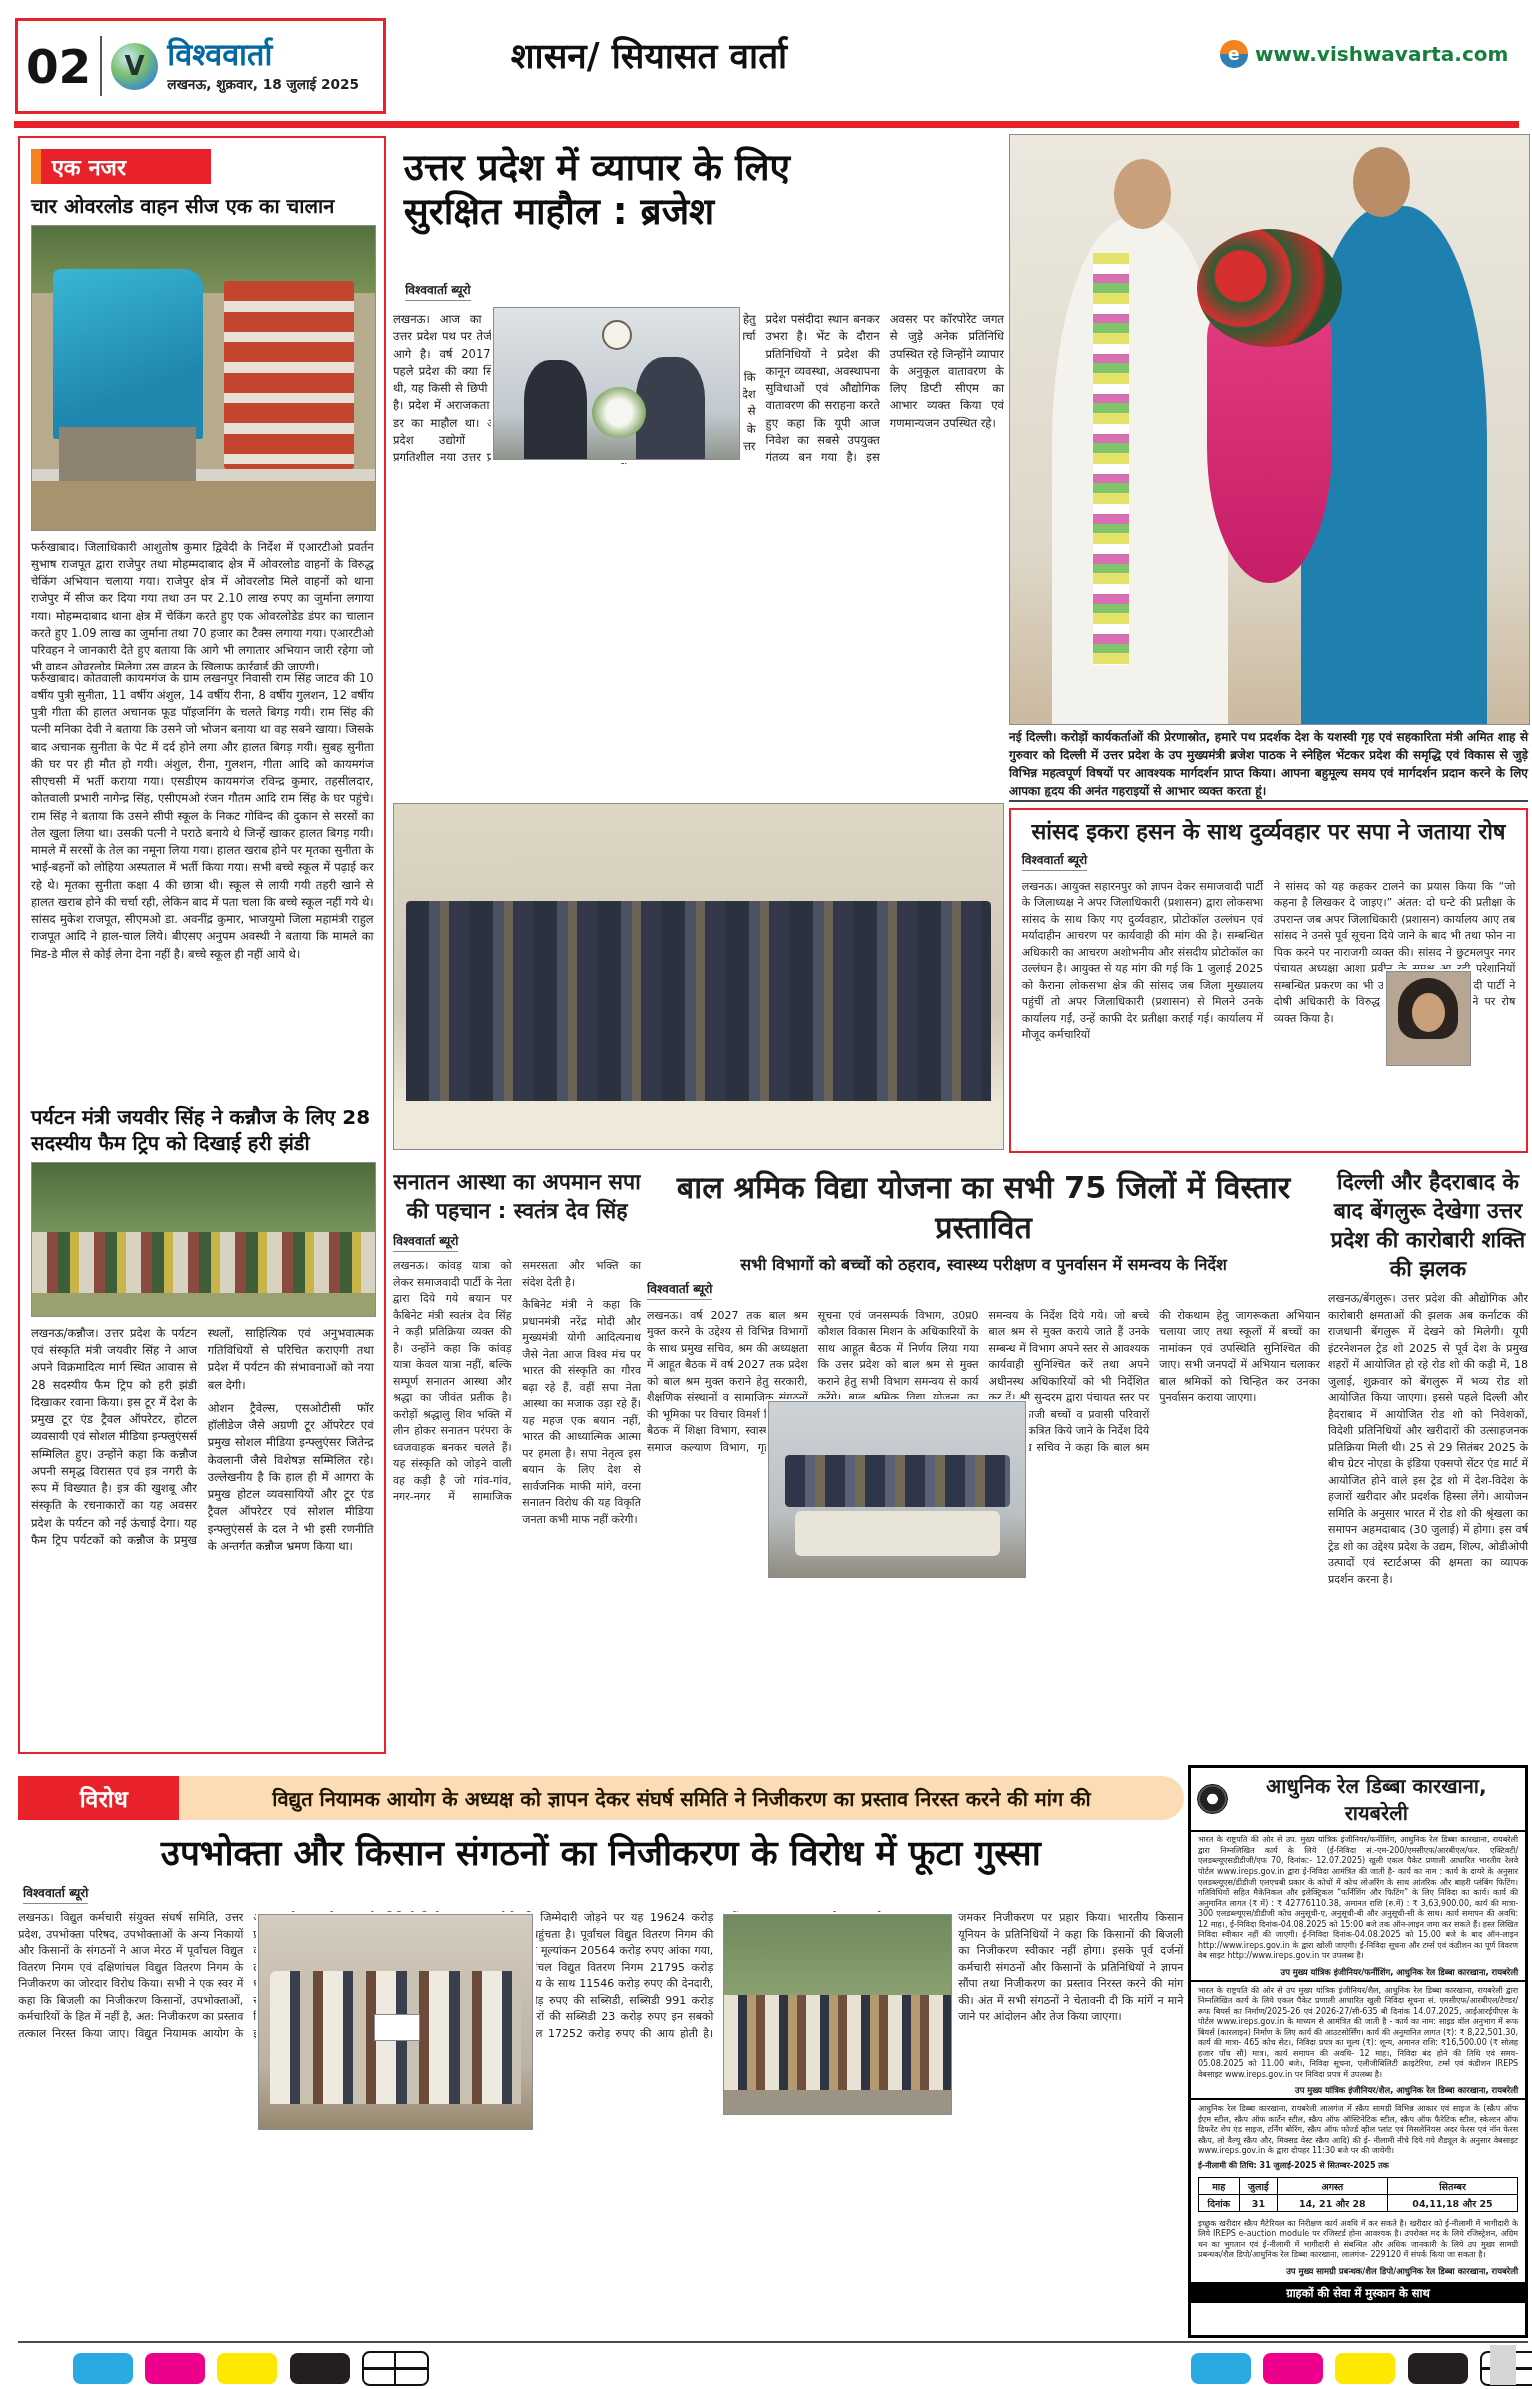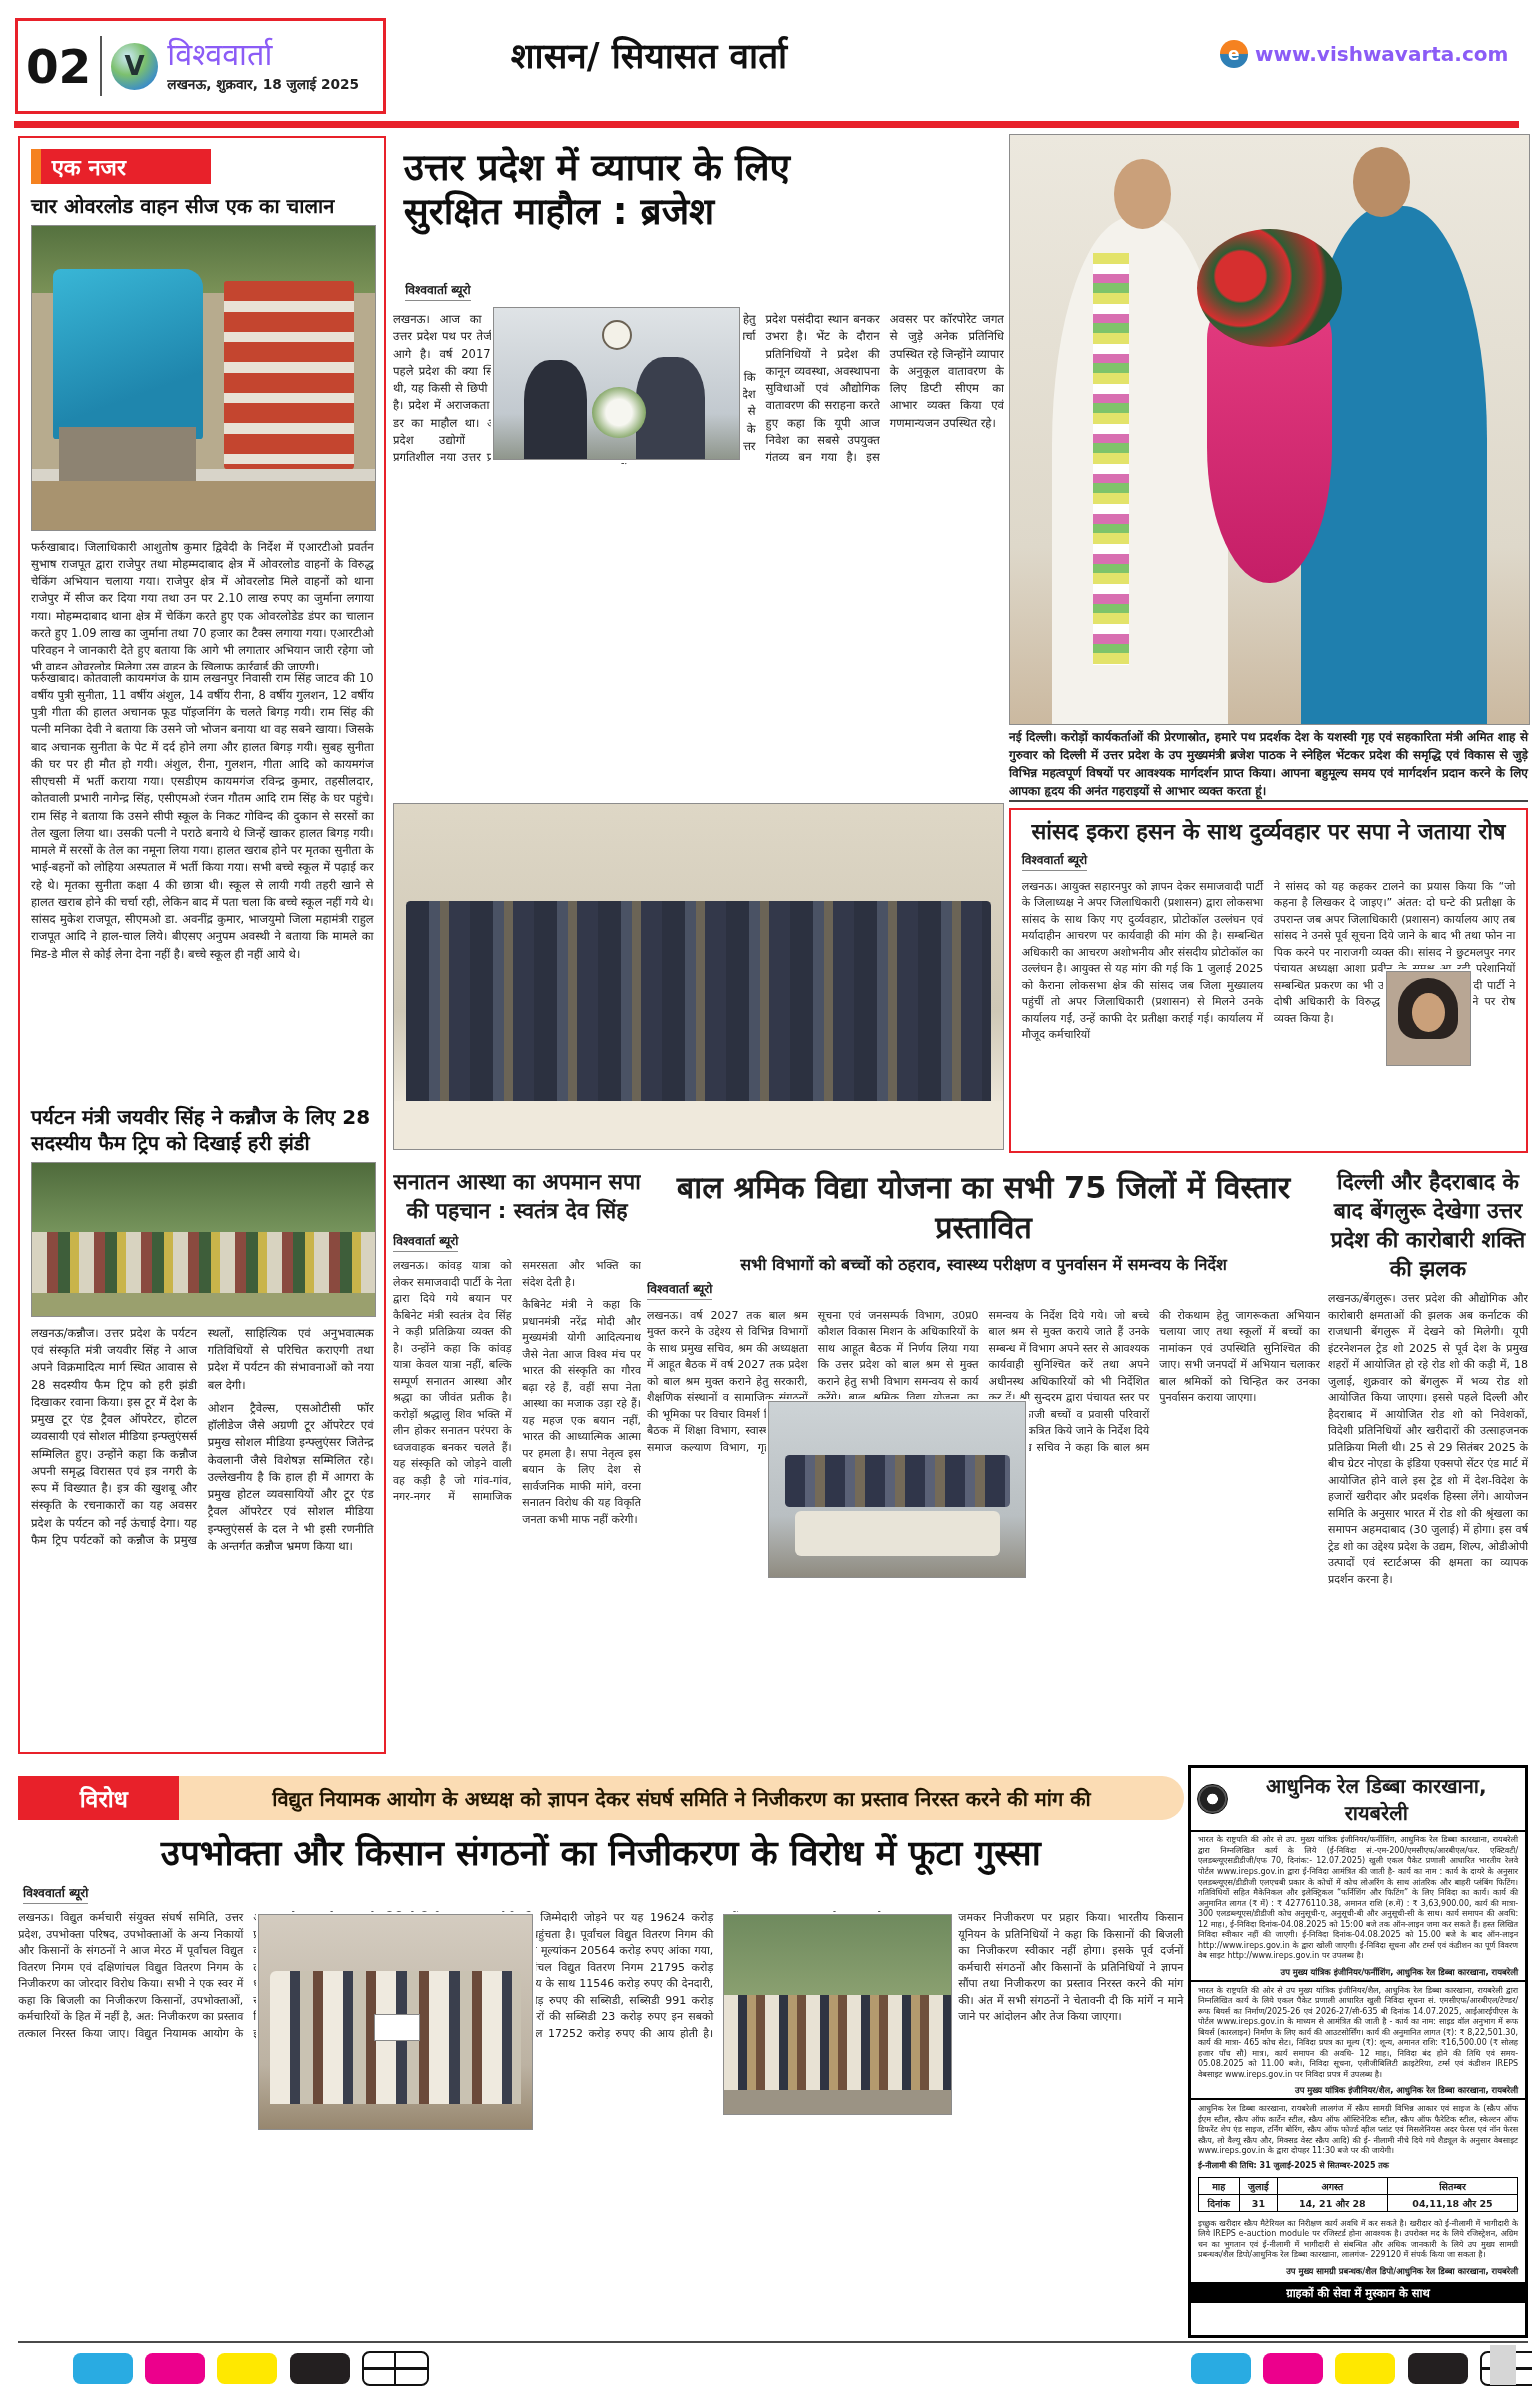--- a/index.html
+++ b/index.html
@@ -12,26 +12,26 @@
   .cols4{columns:4;column-gap:10px;}
   .cols5{columns:5;column-gap:10px;}
   .byline{font-weight:700;font-size:12.2px;border-bottom:1.5px solid #8a8a8a;display:inline-block;padding-bottom:2.3px;}
   .photo{border:0.8px solid #8c8c8c;overflow:hidden;position:relative;background:#d8d4c9;}
   .layer{position:absolute;}
   
   #hdr-box{left:15.3px;top:18.3px;width:371px;height:96px;border:3.8px solid #e8212a;display:flex;align-items:center;gap:9.2px;padding:0 7.6px;box-sizing:border-box;}
   #hdr-pageno{font-size:47px;font-weight:800;color:#141414;line-height:1;}
   #hdr-div{width:1.5px;height:60px;background:#555;}
   #hdr-globe{width:47px;height:47px;border-radius:50%;background:radial-gradient(circle at 35% 30%,#cde9f8,#7cc06e 40%,#3e8fc4 75%,#1b5e8e);display:flex;align-items:center;justify-content:center;font-weight:800;font-size:26px;color:#233;}
-  #hdr-title{font-size:30.5px;font-weight:400;color:#8b5cf6;line-height:1.05;}
+  #hdr-title{font-size:30.5px;font-weight:700;color:#0369a1;line-height:1.05;}
   #hdr-date{font-size:13.7px;font-weight:700;color:#222;margin-top:3.1px;}
   #hdr-section{left:458px;top:30.5px;width:382px;text-align:center;font-size:35px;font-weight:800;color:#101010;}
   #hdr-web{left:1220px;top:40px;display:flex;align-items:center;gap:7.6px;}
   #hdr-e{width:27.5px;height:27.5px;border-radius:50%;background:linear-gradient(180deg,#f58220 48%,#2f7fb5 52%);color:#fff;font-weight:800;font-size:17px;display:flex;align-items:center;justify-content:center;}
-  #hdr-webtxt{font-size:20px;font-weight:700;color:#8b5cf6;}
+  #hdr-webtxt{font-size:20px;font-weight:700;color:#15803d;}
   #hdr-rule{left:13.7px;top:121px;width:1505px;height:6.9px;background:#e8212a;}
   
   #leftbox{left:18.3px;top:136px;width:368px;height:1618px;border:2.3px solid #e8212a;box-sizing:border-box;padding:10.7px 10.7px;overflow:hidden;}
   #eknajar-tab{display:flex;width:180px;height:35px;margin-bottom:9.2px;}
   #eknajar-tab .accent{width:10px;background:#f58220;}
   #eknajar-tab .lbl{flex:1;background:#e8212a;color:#fff;font-size:22px;font-weight:800;display:flex;align-items:center;padding-left:10.7px;}
   .lefthead{font-size:20px;font-weight:800;line-height:1.3;color:#111;margin:7.6px 0 6.1px 0;}
   
   #main-art{left:393px;top:134px;width:611px;height:1031px;overflow:hidden;}
   #main-head{position:absolute;left:10.7px;top:12.2px;width:432px;font-size:37px;line-height:1.18;font-weight:800;color:#0e0e0e;}

